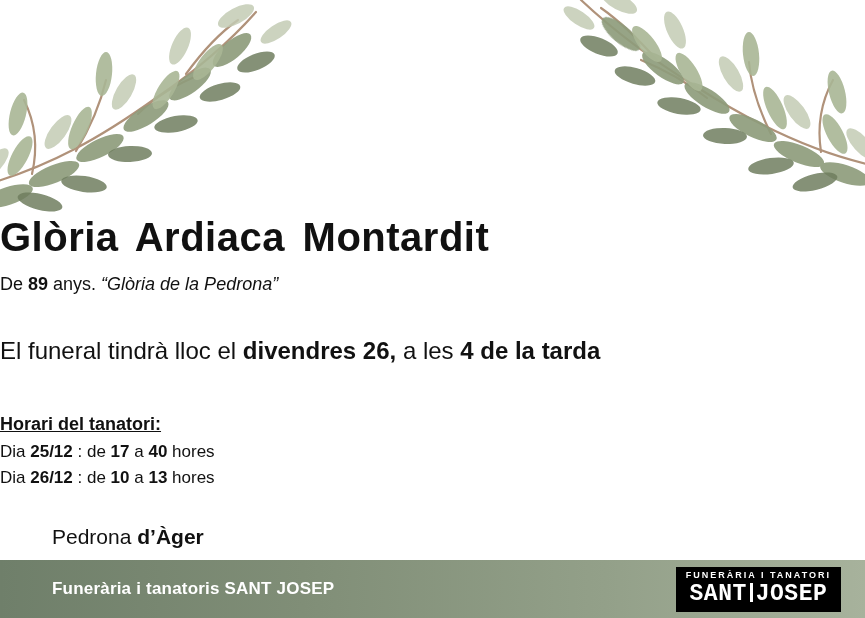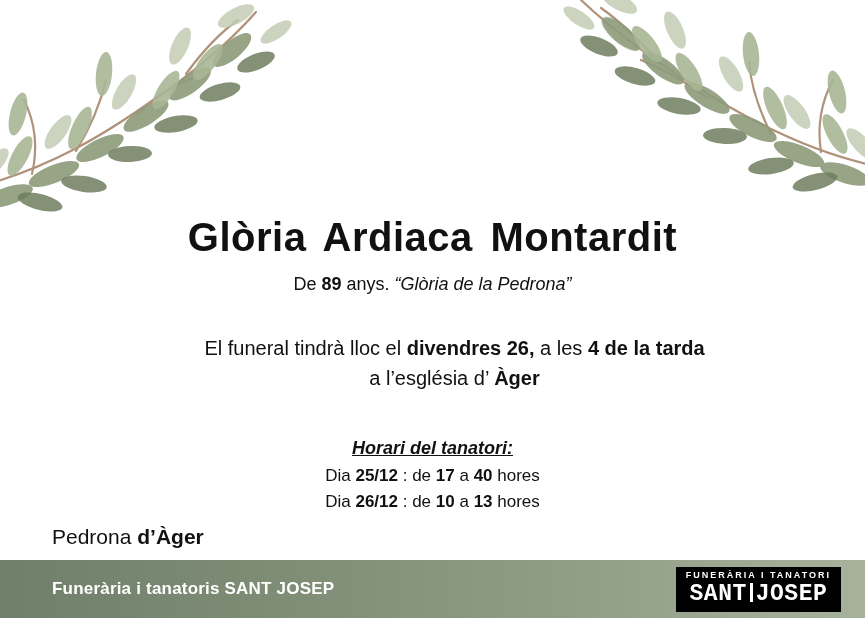--- a/index.html
+++ b/index.html
@@ -39,56 +39,53 @@
     width: 330px;
     height: 230px;
   }
 
   
   .content {
     position: absolute;
     left: 0;
     right: 0;
     top: 215px;
-    text-align: center;
   }
   .deceased-name {
     font-size: 40px;
     font-weight: bold;
     letter-spacing: 0.5px;
     color: #111111;
     margin: 0;
     word-spacing: 6px;
   }
   .age-line {
     font-size: 18px;
     margin-top: 14px;
     color: #111111;
   }
   .age-line .num { font-weight: bold; }
   .age-line .nick { font-style: italic; }
 
   .funeral-block {
     margin-top: 38px;
-    font-size: 20px;
+    font-size: 24px;
     line-height: 1.5;
     color: #111111;
-    padding-left: 44px;
   }
   .funeral-block .b { font-weight: bold; }
 
   .schedule-block {
     margin-top: 42px;
     font-size: 17px;
     line-height: 1.55;
     color: #111111;
   }
   .schedule-title {
     font-weight: bold;
-    font-style: italic;
     text-decoration: underline;
     font-size: 18px;
   }
   .schedule-row .b { font-weight: bold; margin-top: 26px; }
 
   .tanatori-line {
     position: absolute;
     left: 52px;
     top: 525px;
     font-size: 21px;
@@ -240,23 +237,20 @@
     <h1 class="deceased-name">Glòria  Ardiaca  Montardit</h1>
 
     <div class="age-line">
       <span>De </span><span class="num">89</span><span> anys. </span><span class="nick">“Glòria de la Pedrona”</span>
     </div>
 
     <div class="funeral-block">
       <div>
         <span>El funeral tindrà lloc el </span><span class="b">divendres 26,</span><span> a les </span><span class="b">4 de la tarda</span>
       </div>
-      <div>
-        <span>a l’església d’ </span><span class="b">Àger</span>
-      </div>
     </div>
 
     <div class="schedule-block">
       <div class="schedule-title">Horari del tanatori:</div>
       <div class="schedule-row">
         <span>Dia </span><span class="b">25/12</span><span> : de </span><span class="b">17</span><span> a </span><span class="b">40</span><span> hores</span>
       </div>
       <div class="schedule-row">
         <span>Dia </span><span class="b">26/12</span><span> : de </span><span class="b">10</span><span> a </span><span class="b">13</span><span> hores</span>
       </div>

